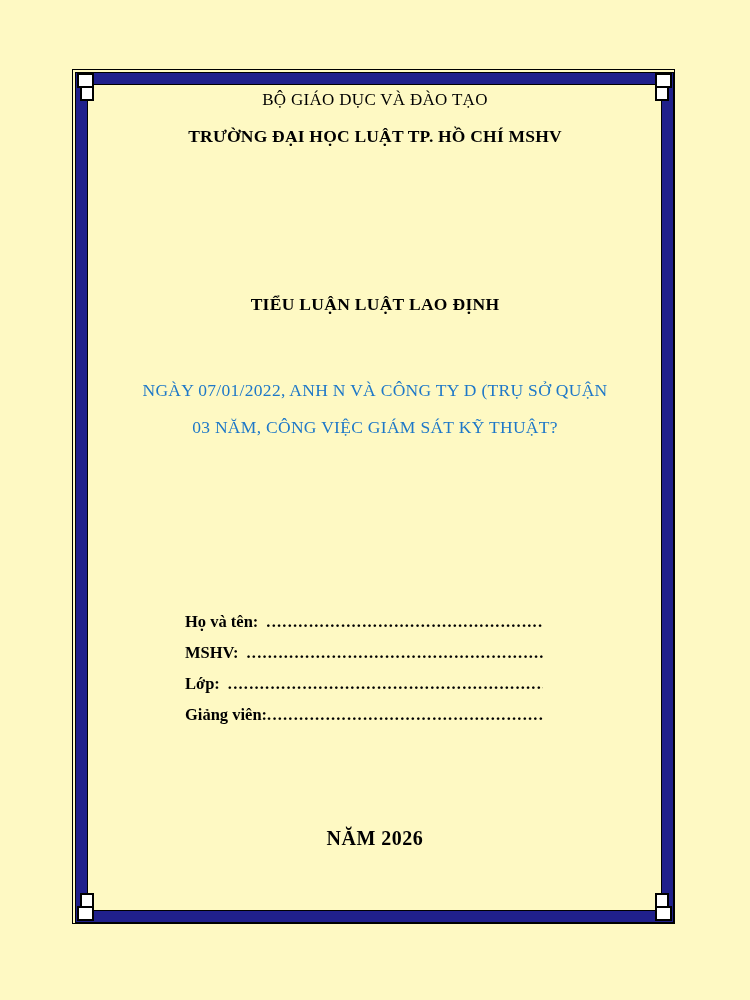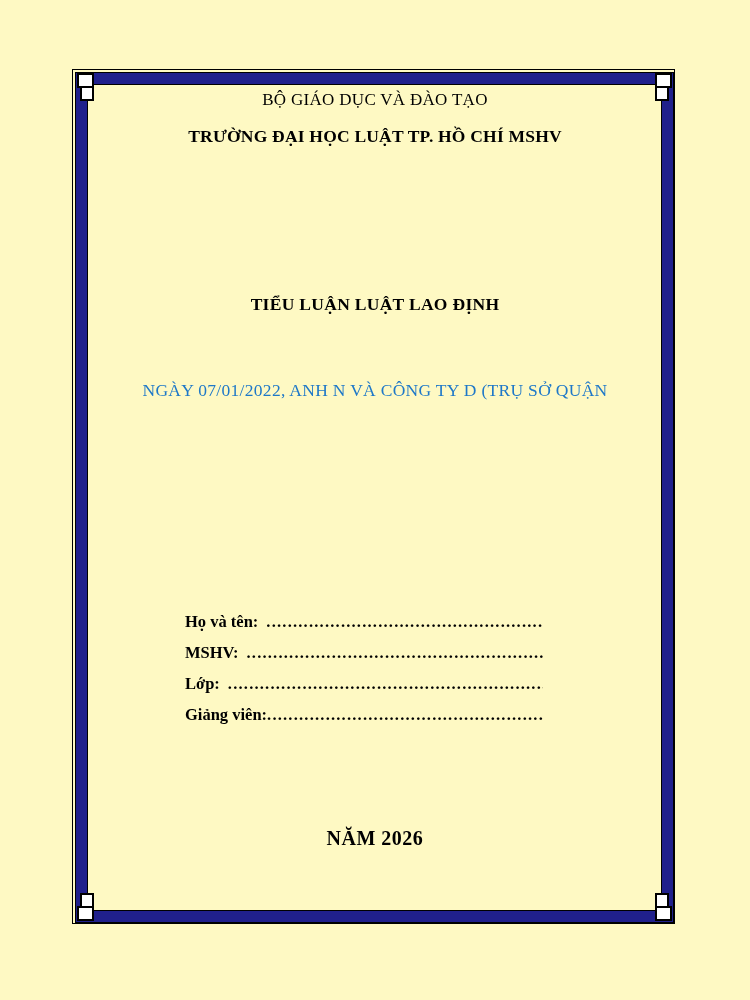--- a/index.html
+++ b/index.html
@@ -72,20 +72,21 @@
   <div class="corner-sq sq-br-a"></div>
   <div class="corner-sq sq-br-b"></div>
 
   <div class="centered ministry">BỘ GIÁO DỤC VÀ ĐÀO TẠO</div>
   <div class="centered university">TRƯỜNG ĐẠI HỌC LUẬT TP. HỒ CHÍ MSHV</div>
 
   <div class="centered subject-title">TIỂU LUẬN LUẬT LAO ĐỊNH</div>
 
   <div class="centered essay-title">
     <div>NGÀY 07/01/2022, ANH N VÀ CÔNG TY D (TRỤ SỞ QUẬN</div>
+    <div>03 NĂM, CÔNG VIỆC GIÁM SÁT KỸ THUẬT?</div>
   </div>
 
   <div class="fields">
     <div class="field-row">
       <span class="field-label gapped">Họ và tên:</span>
       <span class="field-leader">........................................................................................................................</span>
     </div>
     <div class="field-row">
       <span class="field-label gapped">MSHV:</span>
       <span class="field-leader">........................................................................................................................</span>

